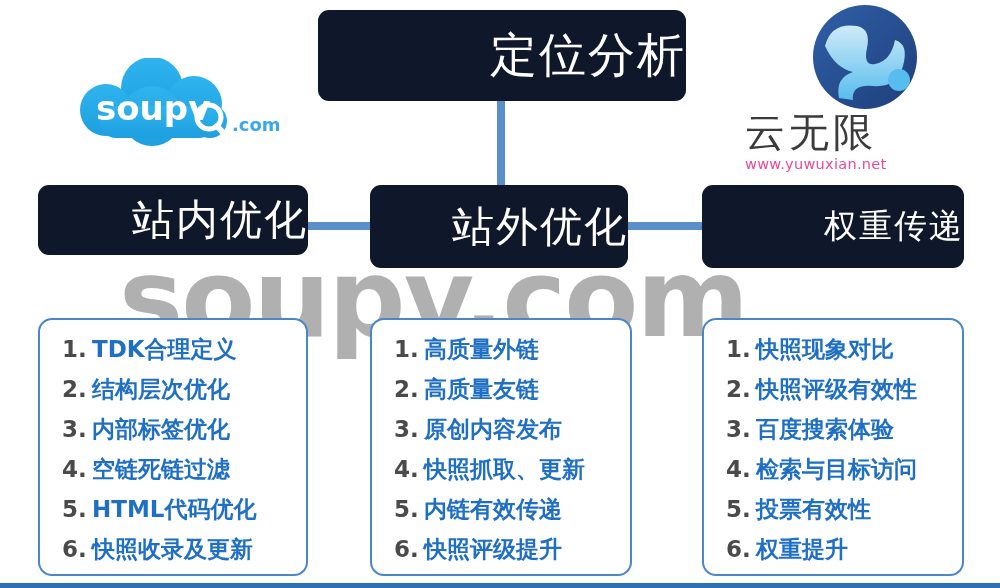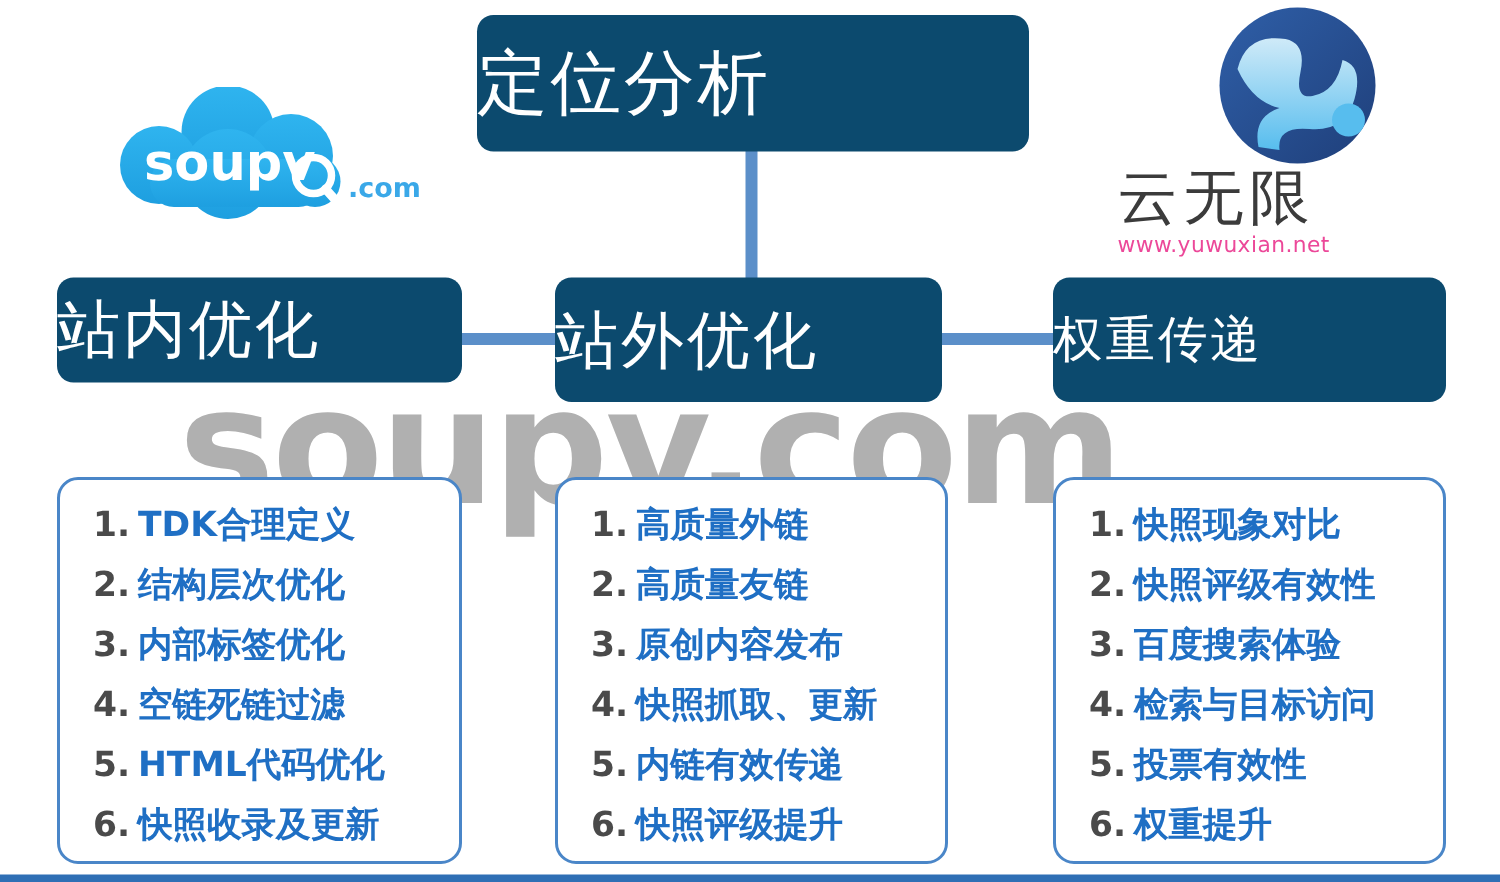--- a/index.html
+++ b/index.html
@@ -25,22 +25,22 @@
   .logo-right .url{
     font-family:"DejaVu Sans","Liberation Sans",sans-serif;
     font-size:14.5px;color:#ec4899;letter-spacing:0.3px;margin-top:4px;
   }
 
   
   .conn{position:absolute;background:#5b8fc9;}
 
   
   .bbox{
-    position:absolute;background:#0c4a6e;border-radius:11px;
-    display:flex;align-items:center;justify-content:flex-start;
+    position:absolute;background:#0f172a;border-radius:11px;
+    display:flex;align-items:center;justify-content:flex-end;
     color:#ffffff;
     font-family:"DejaVu Sans","Liberation Sans",sans-serif;
     font-weight:400;letter-spacing:2px;
     white-space:nowrap;
   }
   #box-top{left:318px;top:10px;width:368px;height:91px;font-size:47px;}
   #box-l{left:38px;top:185px;width:270px;height:70px;font-size:42px;}
   #box-m{left:370px;top:185px;width:258px;height:83px;font-size:42px;}
   #box-r{left:702px;top:185px;width:262px;height:83px;font-size:33px;}
 

